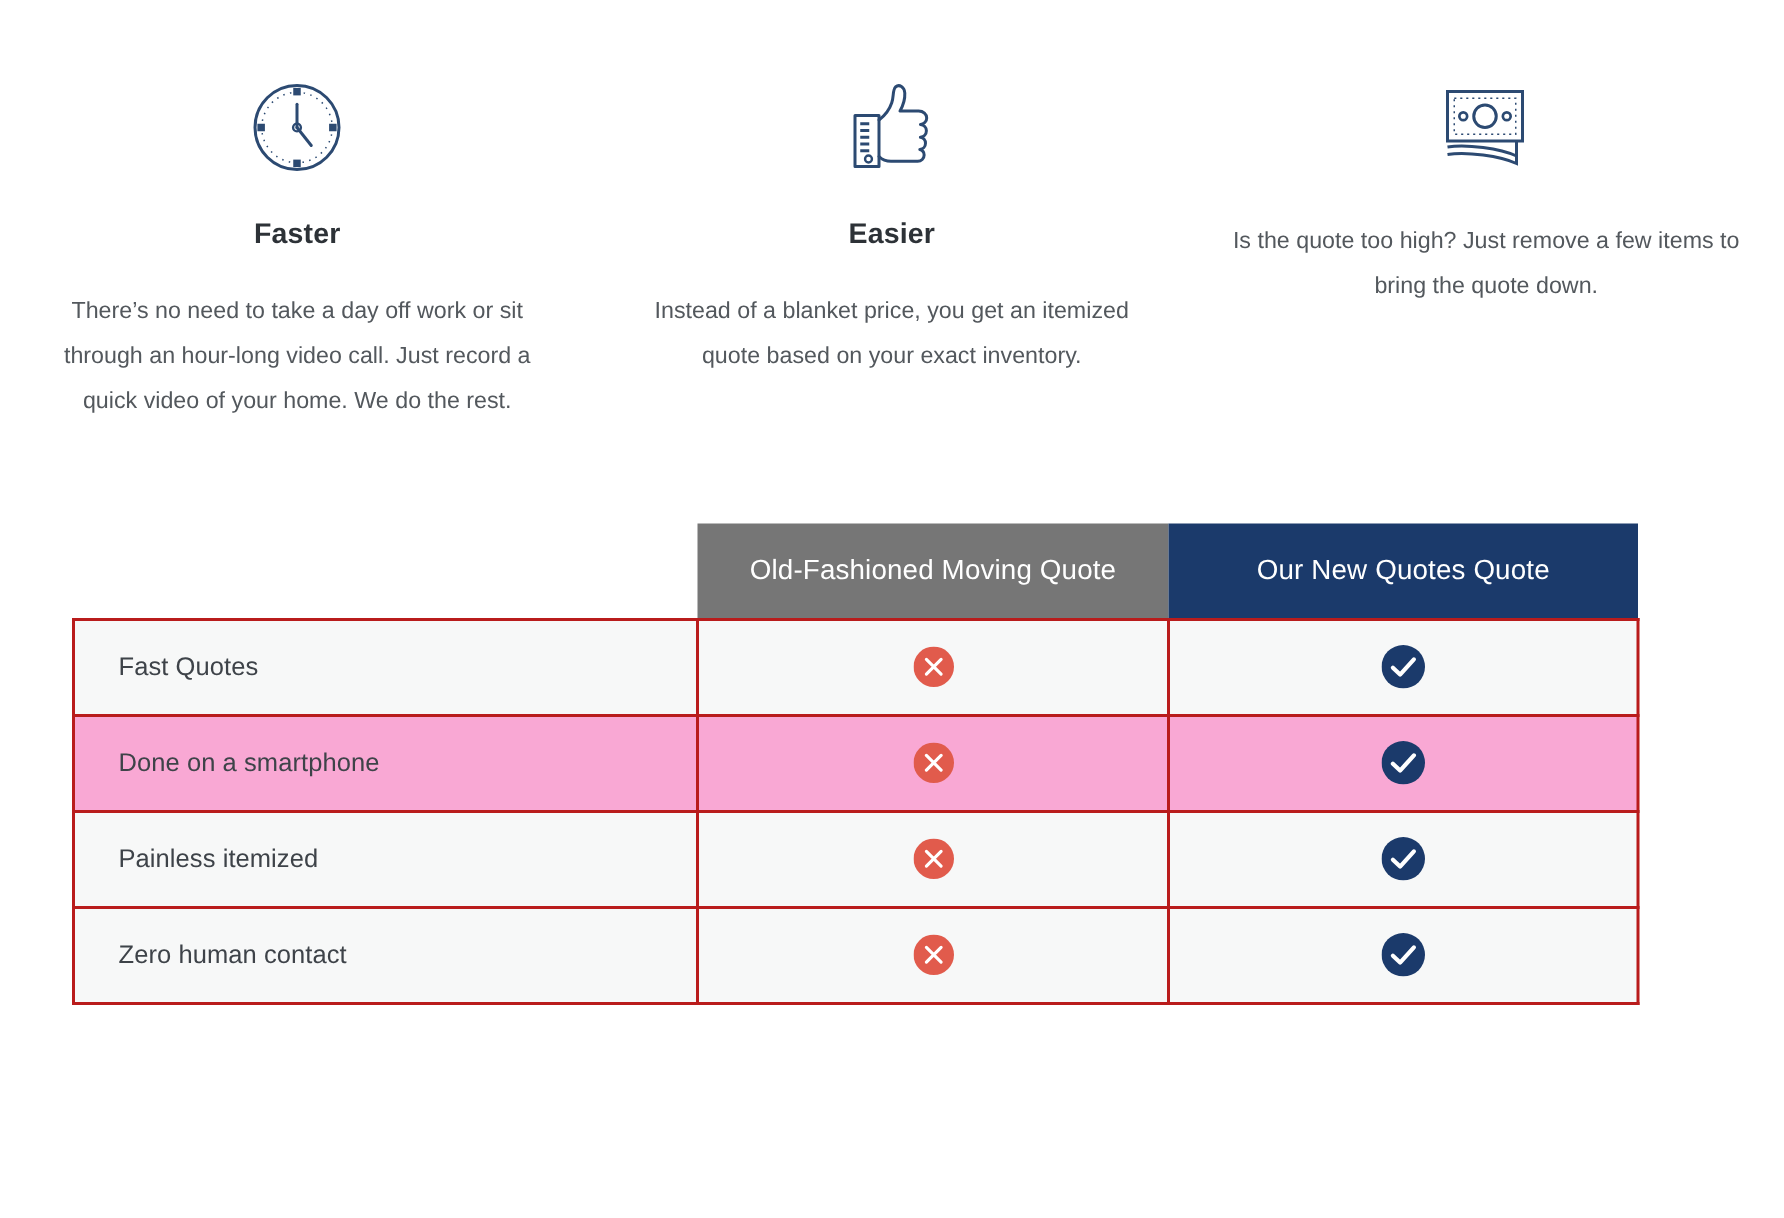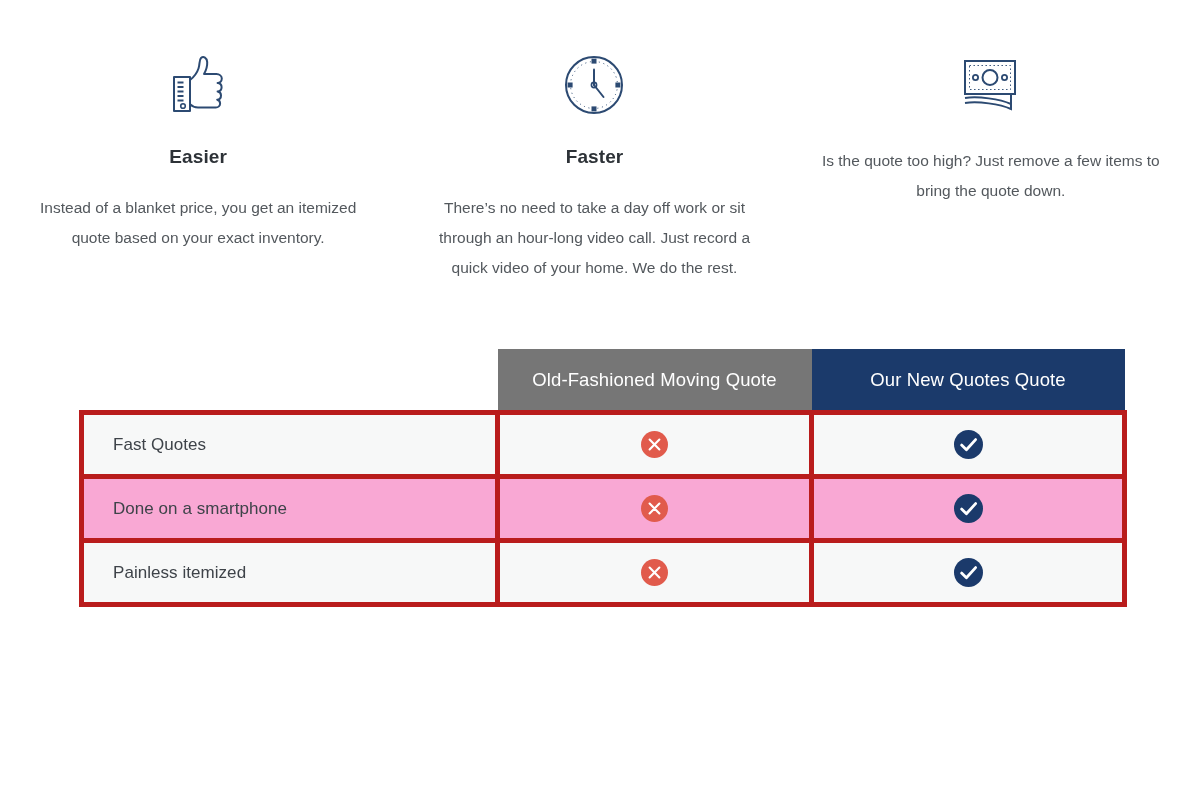--- a/index.html
+++ b/index.html
@@ -50,21 +50,21 @@
     color: #53585d;
     margin: 0 auto;
     max-width: 345px;
   }
   .feature:nth-child(2) .feature-desc { max-width: 350px; }
   .feature:nth-child(3) .feature-desc { max-width: 352px; }
 
   
   .table-wrap {
     margin-top: 66px;
-    padding-left: 79px;
+    padding-left: 48px;
     padding-right: 67px;
   }
   table.compare {
     border-collapse: collapse;
     width: 1043px;
     table-layout: fixed;
   }
   table.compare col.c-label { width: 416px; }
   table.compare col.c-old   { width: 314px; }
   table.compare col.c-new   { width: 313px; }
@@ -92,21 +92,21 @@
     font-size: 18.5px;
     text-align: center;
     letter-spacing: .1px;
   }
 
   tbody tr { height: 64px; }
   tbody tr.alt td { background: #f7f8f8; }
   tbody tr.plain td { background: #f9a8d4; }
 
   tbody td {
-    border: 5px solid #b91c1c;
+    border: 2px solid #b91c1c;
     padding: 0;
     height: 64px;
     vertical-align: middle;
   }
   td.label {
     padding-left: 29px;
     font-size: 17px;
     color: #3e4349;
     letter-spacing: .05px;
   }
@@ -115,20 +115,38 @@
   .icon-badge {
     display: inline-block;
     vertical-align: middle;
     line-height: 0;
   }
 </style>
 </head>
 <body>
 
 <section class="features">
+
+  <div class="feature">
+    <div class="feature-icon">
+      <svg width="62" height="62" viewBox="0 0 62 62" aria-hidden="true">
+        <circle cx="31" cy="31" r="28" fill="none" stroke="#2c4a72" stroke-width="2"></circle>
+        <circle cx="31" cy="31" r="23.5" fill="none" stroke="#2c4a72" stroke-width="1" stroke-dasharray="1 3.6"></circle>
+        <rect x="28.5" y="4.6" width="5" height="5" fill="#2c4a72"></rect>
+        <rect x="28.5" y="52.4" width="5" height="5" fill="#2c4a72"></rect>
+        <rect x="4.6" y="28.5" width="5" height="5" fill="#2c4a72"></rect>
+        <rect x="52.4" y="28.5" width="5" height="5" fill="#2c4a72"></rect>
+        <line x1="31" y1="31" x2="31" y2="15.5" stroke="#2c4a72" stroke-width="2" stroke-linecap="round"></line>
+        <line x1="31" y1="31" x2="40.5" y2="43" stroke="#2c4a72" stroke-width="2" stroke-linecap="round"></line>
+        <circle cx="31" cy="31" r="2.6" fill="none" stroke="#2c4a72" stroke-width="1.6"></circle>
+      </svg>
+    </div>
+    <h3 class="feature-title">Faster</h3>
+    <p class="feature-desc">There’s no need to take a day off work or sit through an hour-long video call. Just record a quick video of your home. We do the rest.</p>
+  </div>
 
   <div class="feature">
     <div class="feature-icon">
       <svg width="68" height="66" viewBox="0 0 68 66" aria-hidden="true">
         <g fill="none" stroke="#2c4a72" stroke-width="2" stroke-linejoin="round" stroke-linecap="round">
           <path d="M10 25 h16 v34 H10 z"></path>
           <path d="M26 28 c4-3 7-7 8.5-11.5 C36 12 35 8 37 6 c2.5-2.2 6 0 6.2 4 0.2 4-1.2 8.5-3.2 12 h12.4 c3.2 0 5.4 2.2 5.4 4.6 0 2.5-2 4.3-4.2 4.4 2.3 0.2 4 1.9 4 4.2 0 2.3-1.8 4-4 4.3 2 0.3 3.4 2 3.4 4 0 2.2-1.7 4-3.8 4.2 1.7 0.4 2.9 1.9 2.9 3.7 0 2.3-1.9 4.1-4.3 4.1 H34 c-3 0-6-1.2-8-3.2"></path>
         </g>
         <g fill="#2c4a72">
           <rect x="13.5" y="29.5" width="6" height="2"></rect>
@@ -139,38 +157,20 @@
         </g>
         <circle cx="19" cy="54" r="2.3" fill="none" stroke="#2c4a72" stroke-width="1.6"></circle>
       </svg>
     </div>
     <h3 class="feature-title">Easier</h3>
     <p class="feature-desc">Instead of a blanket price, you get an itemized quote based on your exact inventory.</p>
   </div>
 
   <div class="feature">
     <div class="feature-icon">
-      <svg width="62" height="62" viewBox="0 0 62 62" aria-hidden="true">
-        <circle cx="31" cy="31" r="28" fill="none" stroke="#2c4a72" stroke-width="2"></circle>
-        <circle cx="31" cy="31" r="23.5" fill="none" stroke="#2c4a72" stroke-width="1" stroke-dasharray="1 3.6"></circle>
-        <rect x="28.5" y="4.6" width="5" height="5" fill="#2c4a72"></rect>
-        <rect x="28.5" y="52.4" width="5" height="5" fill="#2c4a72"></rect>
-        <rect x="4.6" y="28.5" width="5" height="5" fill="#2c4a72"></rect>
-        <rect x="52.4" y="28.5" width="5" height="5" fill="#2c4a72"></rect>
-        <line x1="31" y1="31" x2="31" y2="15.5" stroke="#2c4a72" stroke-width="2" stroke-linecap="round"></line>
-        <line x1="31" y1="31" x2="40.5" y2="43" stroke="#2c4a72" stroke-width="2" stroke-linecap="round"></line>
-        <circle cx="31" cy="31" r="2.6" fill="none" stroke="#2c4a72" stroke-width="1.6"></circle>
-      </svg>
-    </div>
-    <h3 class="feature-title">Faster</h3>
-    <p class="feature-desc">There’s no need to take a day off work or sit through an hour-long video call. Just record a quick video of your home. We do the rest.</p>
-  </div>
-
-  <div class="feature">
-    <div class="feature-icon">
       <svg width="66" height="60" viewBox="0 0 66 60" aria-hidden="true">
         <g fill="none" stroke="#2c4a72" stroke-width="2">
           <rect x="7" y="6" width="50" height="33"></rect>
           <path d="M7 43 C20 41 42 44 53 49 L53 39"></path>
           <path d="M7 48 C20 46 42 49 53 54 L53 49"></path>
         </g>
         <rect x="11.5" y="10.5" width="41" height="24" fill="none" stroke="#2c4a72" stroke-width="1" stroke-dasharray="1.4 2.6"></rect>
         <circle cx="32" cy="22.5" r="7.5" fill="none" stroke="#2c4a72" stroke-width="2"></circle>
         <circle cx="17.5" cy="22.5" r="2.6" fill="none" stroke="#2c4a72" stroke-width="1.8"></circle>
         <circle cx="46.5" cy="22.5" r="2.6" fill="none" stroke="#2c4a72" stroke-width="1.8"></circle>
@@ -251,16 +251,35 @@
           <span class="icon-badge">
             <svg width="29" height="29" viewBox="0 0 29 29" aria-hidden="true">
               <circle cx="14.5" cy="14.5" r="14.5" fill="#1b3a6b"></circle>
               <path d="M7.6 15.1 L12.4 19.7 L21.6 9.6" fill="none" stroke="#ffffff" stroke-width="2.8" stroke-linecap="round" stroke-linejoin="round"></path>
             </svg>
           </span>
         </td>
       </tr>
 
 
+      <tr class="alt">
+        <td class="label">Zero human contact</td>
+        <td class="mark">
+          <span class="icon-badge">
+            <svg width="27" height="27" viewBox="0 0 27 27" aria-hidden="true">
+              <circle cx="13.5" cy="13.5" r="13.5" fill="#e15b4c"></circle>
+              <path d="M8.6 8.6 L18.4 18.4 M18.4 8.6 L8.6 18.4" stroke="#ffffff" stroke-width="2.1" stroke-linecap="round"></path>
+            </svg>
+          </span>
+        </td>
+        <td class="mark">
+          <span class="icon-badge">
+            <svg width="29" height="29" viewBox="0 0 29 29" aria-hidden="true">
+              <circle cx="14.5" cy="14.5" r="14.5" fill="#1b3a6b"></circle>
+              <path d="M7.6 15.1 L12.4 19.7 L21.6 9.6" fill="none" stroke="#ffffff" stroke-width="2.8" stroke-linecap="round" stroke-linejoin="round"></path>
+            </svg>
+          </span>
+        </td>
+      </tr>
 
     </tbody>
   </table>
 </section>
 
 </body></html>

